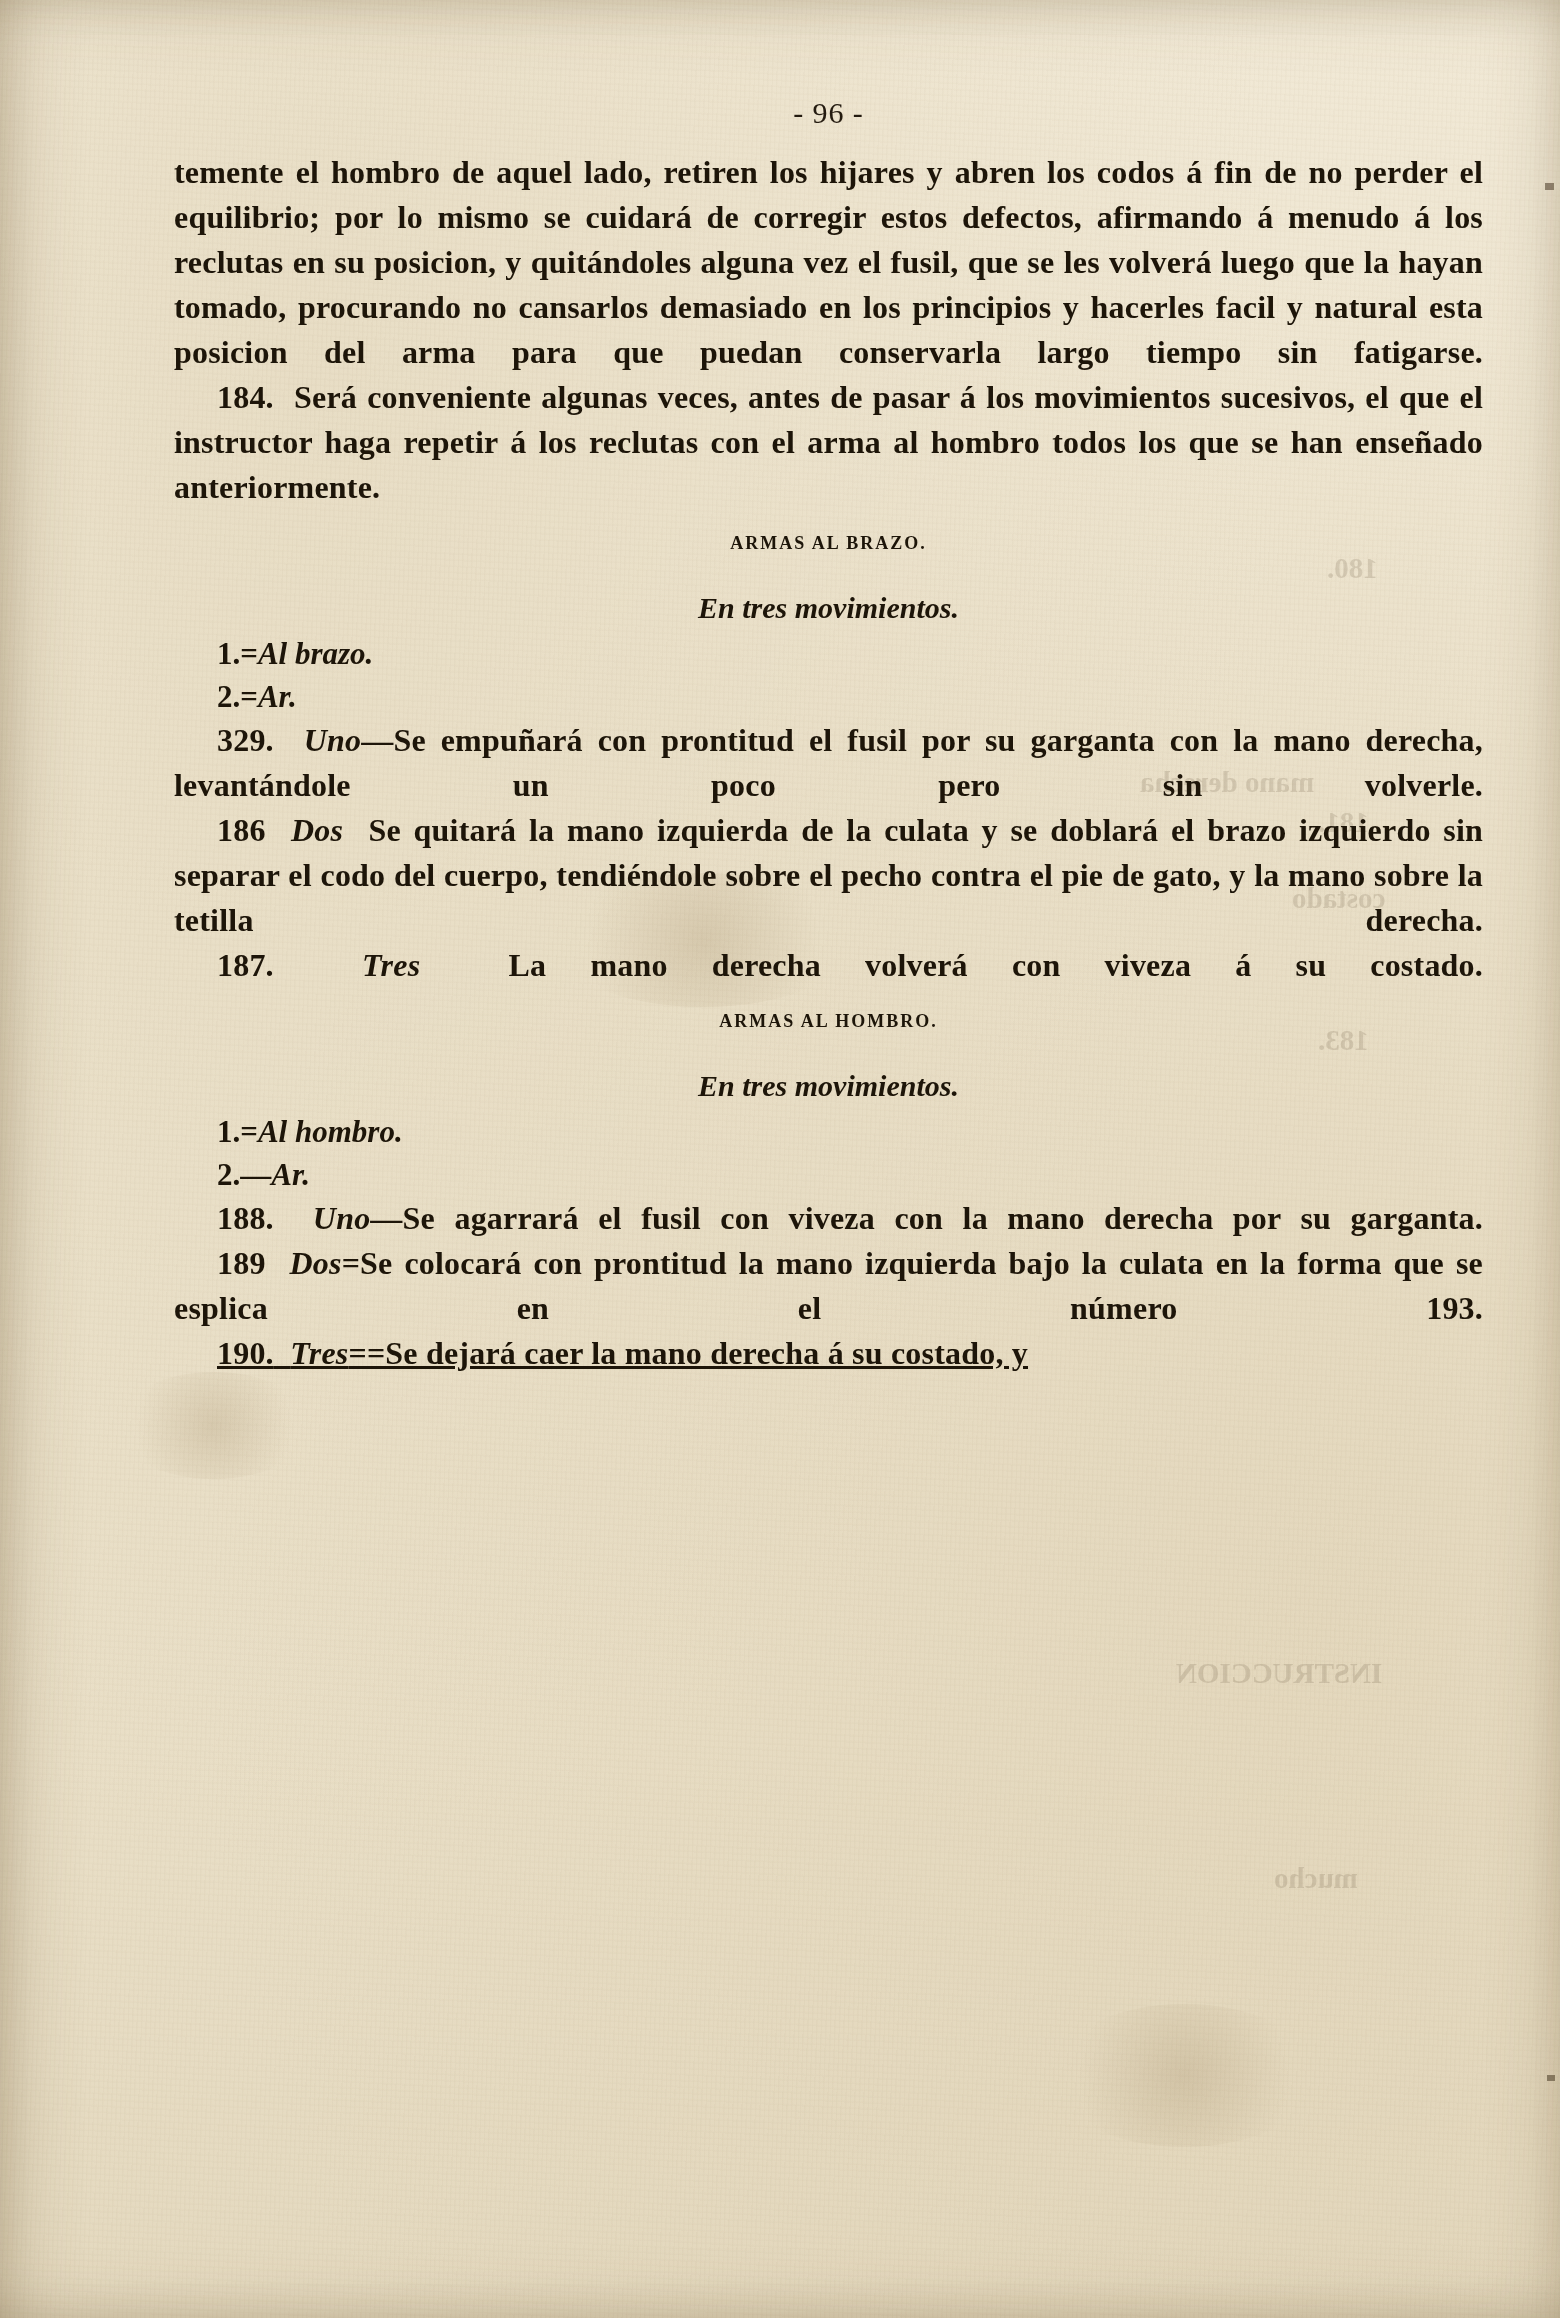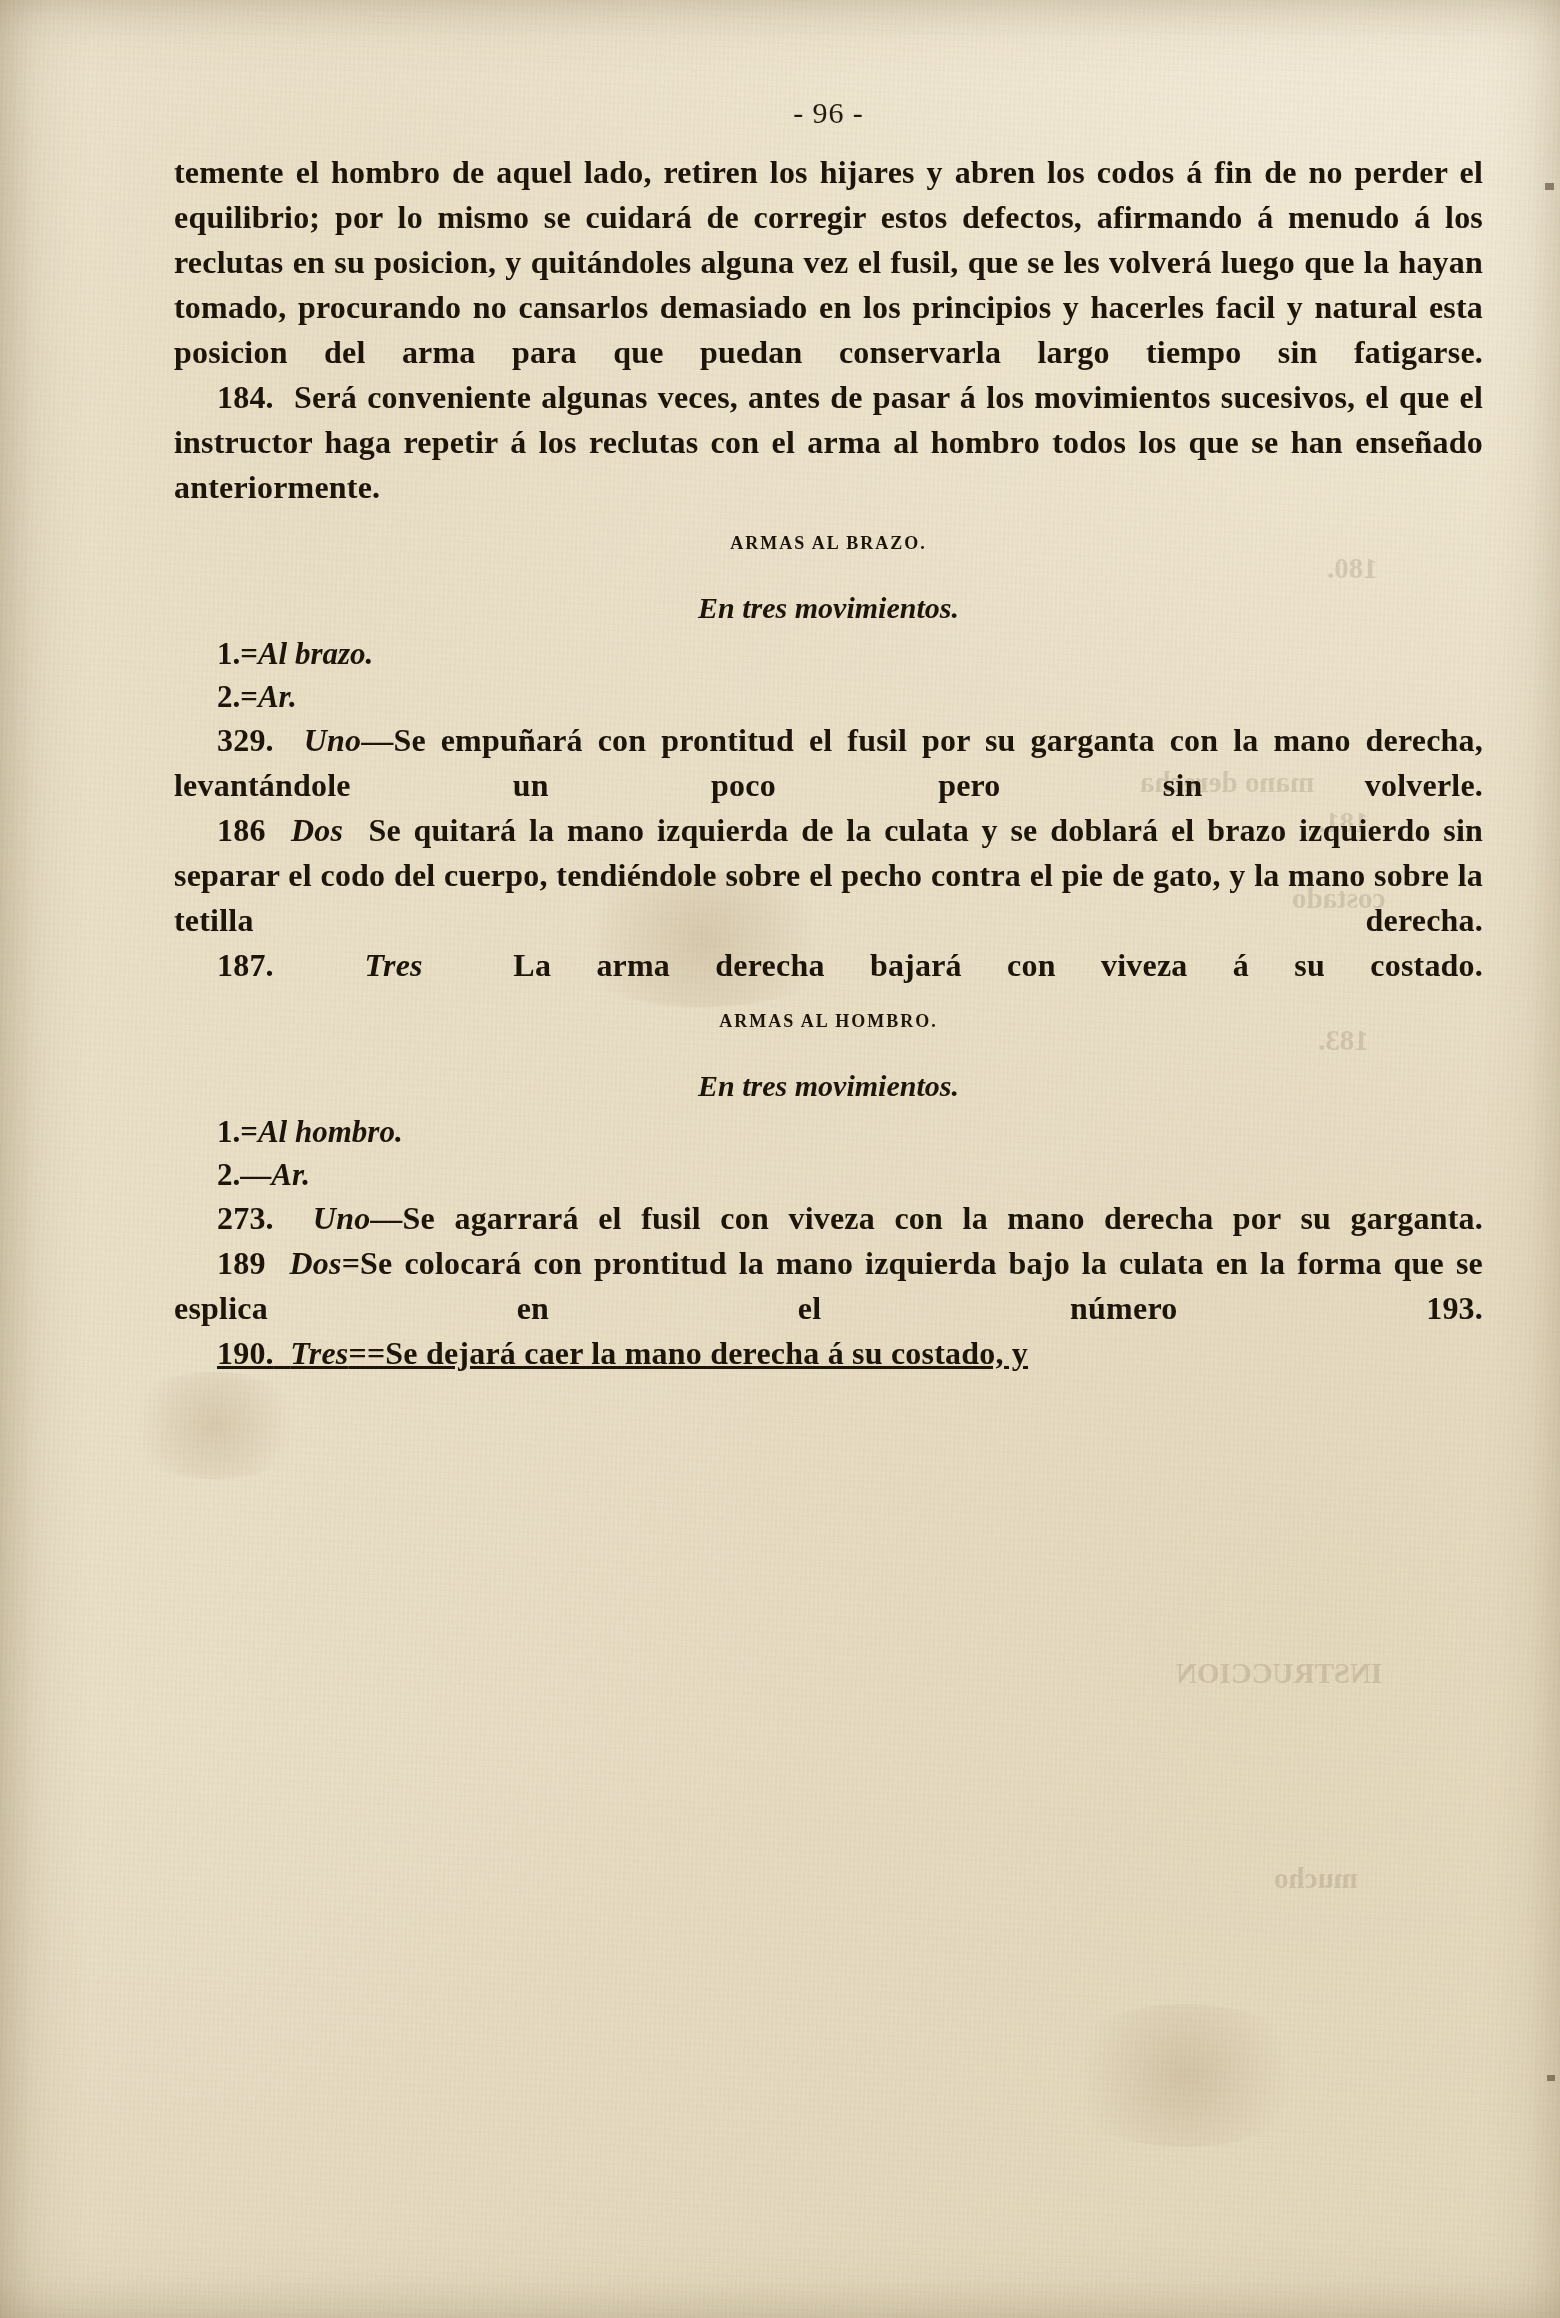--- a/index.html
+++ b/index.html
@@ -175,36 +175,36 @@
 
     <p class="body">
       <span class="indent"></span><span class="num">329.</span>&nbsp;&nbsp;<span class="word-it">Uno</span><span>—Se empuñará con prontitud el fusil por su garganta con la mano derecha, levantándole un poco pero sin volverle.</span>
     </p>
 
     <p class="body">
       <span class="indent"></span><span class="num">186</span>&nbsp;&nbsp;<span class="word-it">Dos</span>&nbsp;&nbsp;<span>Se quitará la mano izquierda de la culata y se doblará el brazo izquierdo sin separar el codo del cuerpo, tendiéndole sobre el pecho contra el pie de gato, y la mano sobre la tetilla derecha.</span>
     </p>
 
     <p class="body">
-      <span class="indent"></span><span class="num">187.</span>&nbsp;&nbsp;<span class="word-it">Tres</span>&nbsp;&nbsp;<span>La arma derecha bajará con viveza á su costado.</span>
+      <span class="indent"></span><span class="num">187.</span>&nbsp;&nbsp;<span class="word-it">Tres</span>&nbsp;&nbsp;<span>La mano derecha volverá con viveza á su costado.</span>
     </p>
 
     <div class="section-head">ARMAS AL HOMBRO.</div>
 
     <div class="subhead">En tres movimientos.</div>
 
     <p class="cmd-line">
       <span class="num">1.</span><span>=</span><i>Al hombro.</i>
     </p>
     <p class="cmd-line">
       <span class="num">2.</span><span>—</span><i>Ar.</i>
     </p>
 
     <p class="body">
-      <span class="indent"></span><span class="num">273.</span>&nbsp;&nbsp;<span class="word-it">Uno</span><span>—Se agarrará el fusil con viveza con la mano derecha por su garganta.</span>
+      <span class="indent"></span><span class="num">188.</span>&nbsp;&nbsp;<span class="word-it">Uno</span><span>—Se agarrará el fusil con viveza con la mano derecha por su garganta.</span>
     </p>
 
     <p class="body">
       <span class="indent"></span><span class="num">189</span>&nbsp;&nbsp;<span class="word-it">Dos</span><span>=Se colocará con prontitud la mano izquierda bajo la culata en la forma que se esplica en el número 193.</span>
     </p>
 
     <p class="body last-left">
       <span class="indent"></span><span class="num">190.</span>&nbsp;&nbsp;<span class="word-it">Tres</span><span>==Se dejará caer la mano derecha á su costado, y</span>
     </p>
 

